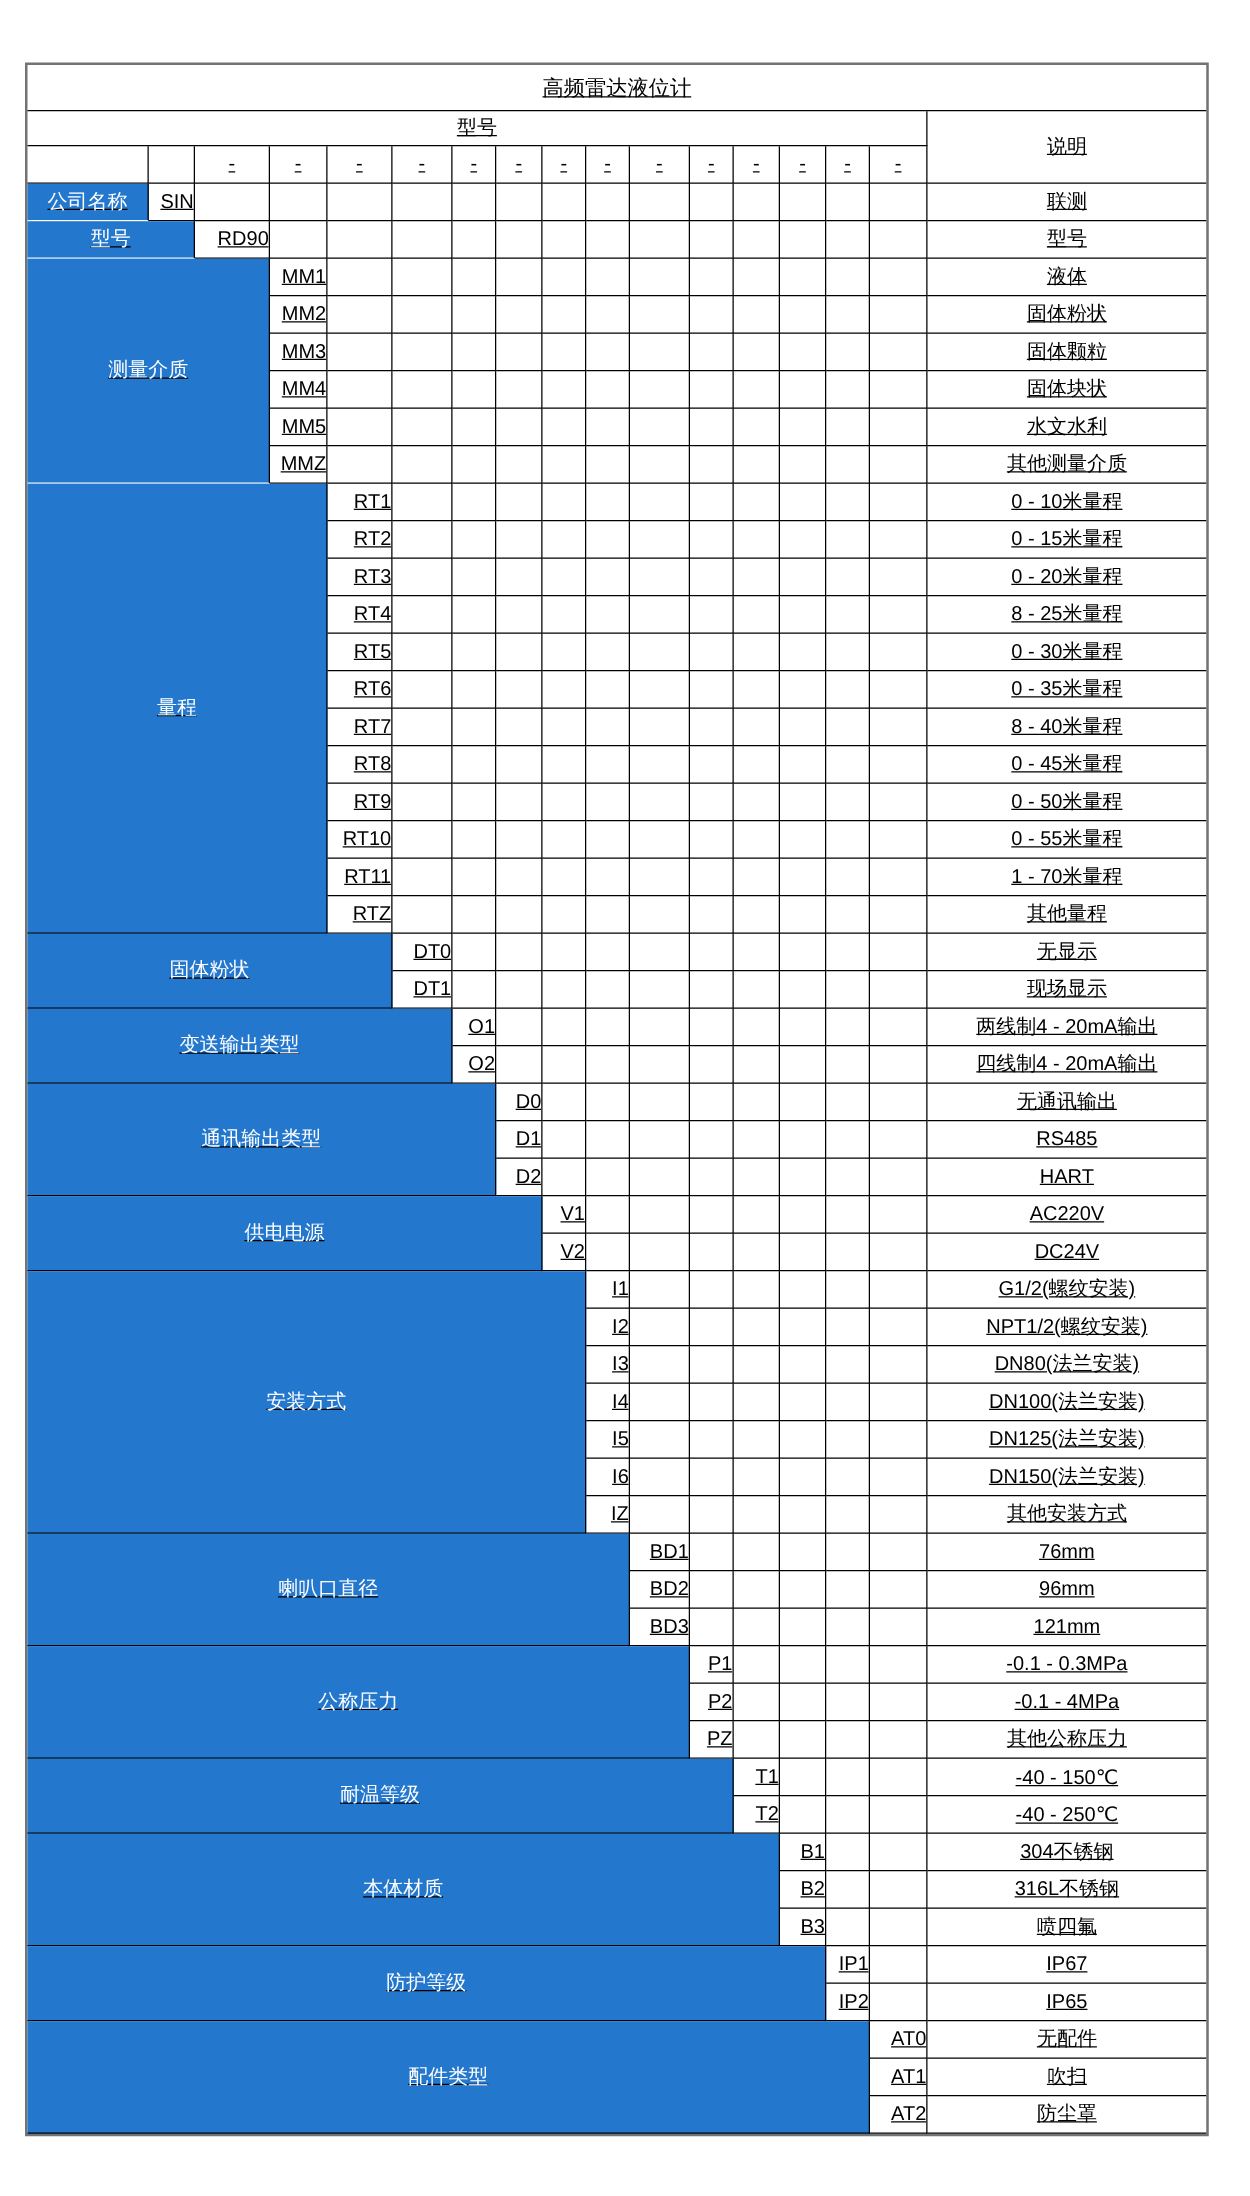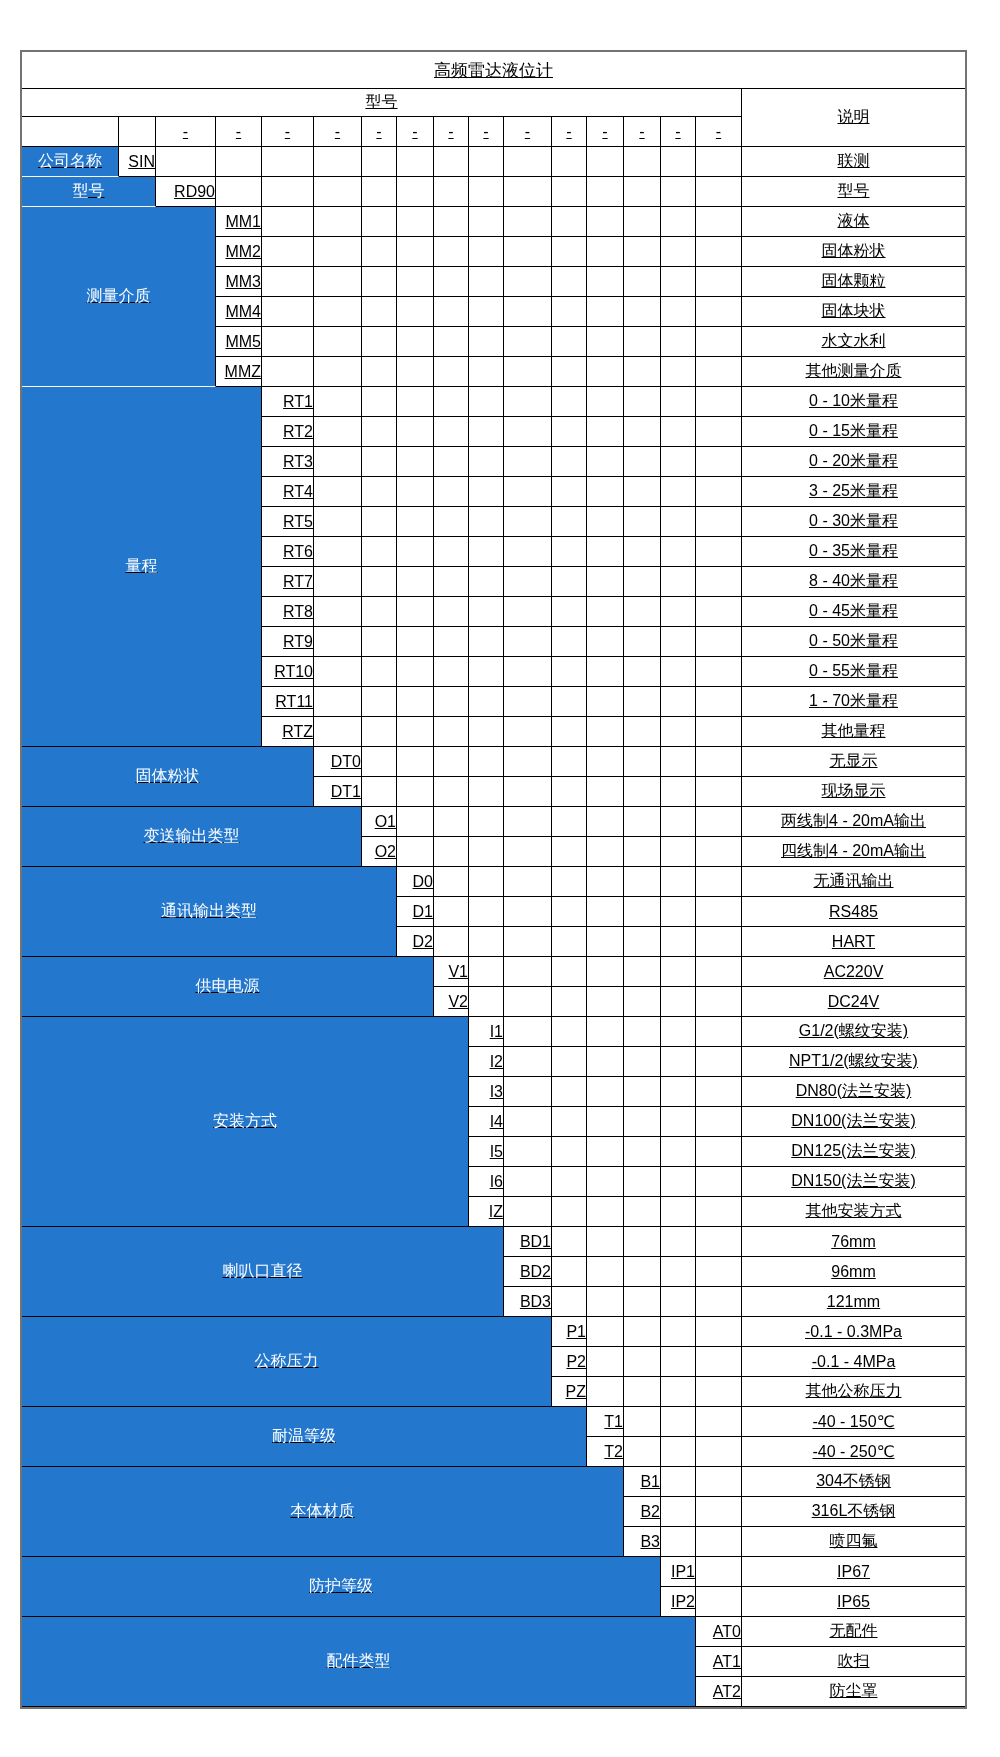--- a/index.html
+++ b/index.html
@@ -271,21 +271,21 @@
         <td></td>
         <td></td>
         <td></td>
         <td></td>
         <td></td>
         <td></td>
         <td></td>
         <td></td>
         <td></td>
         <td></td>
-        <td class="desc">3 - 25米量程</td>
+        <td class="desc">8 - 25米量程</td>
       </tr>
       <tr class="r-data">
         <td class="code">RT5</td>
         <td></td>
         <td></td>
         <td></td>
         <td></td>
         <td></td>
         <td></td>
         <td></td>

